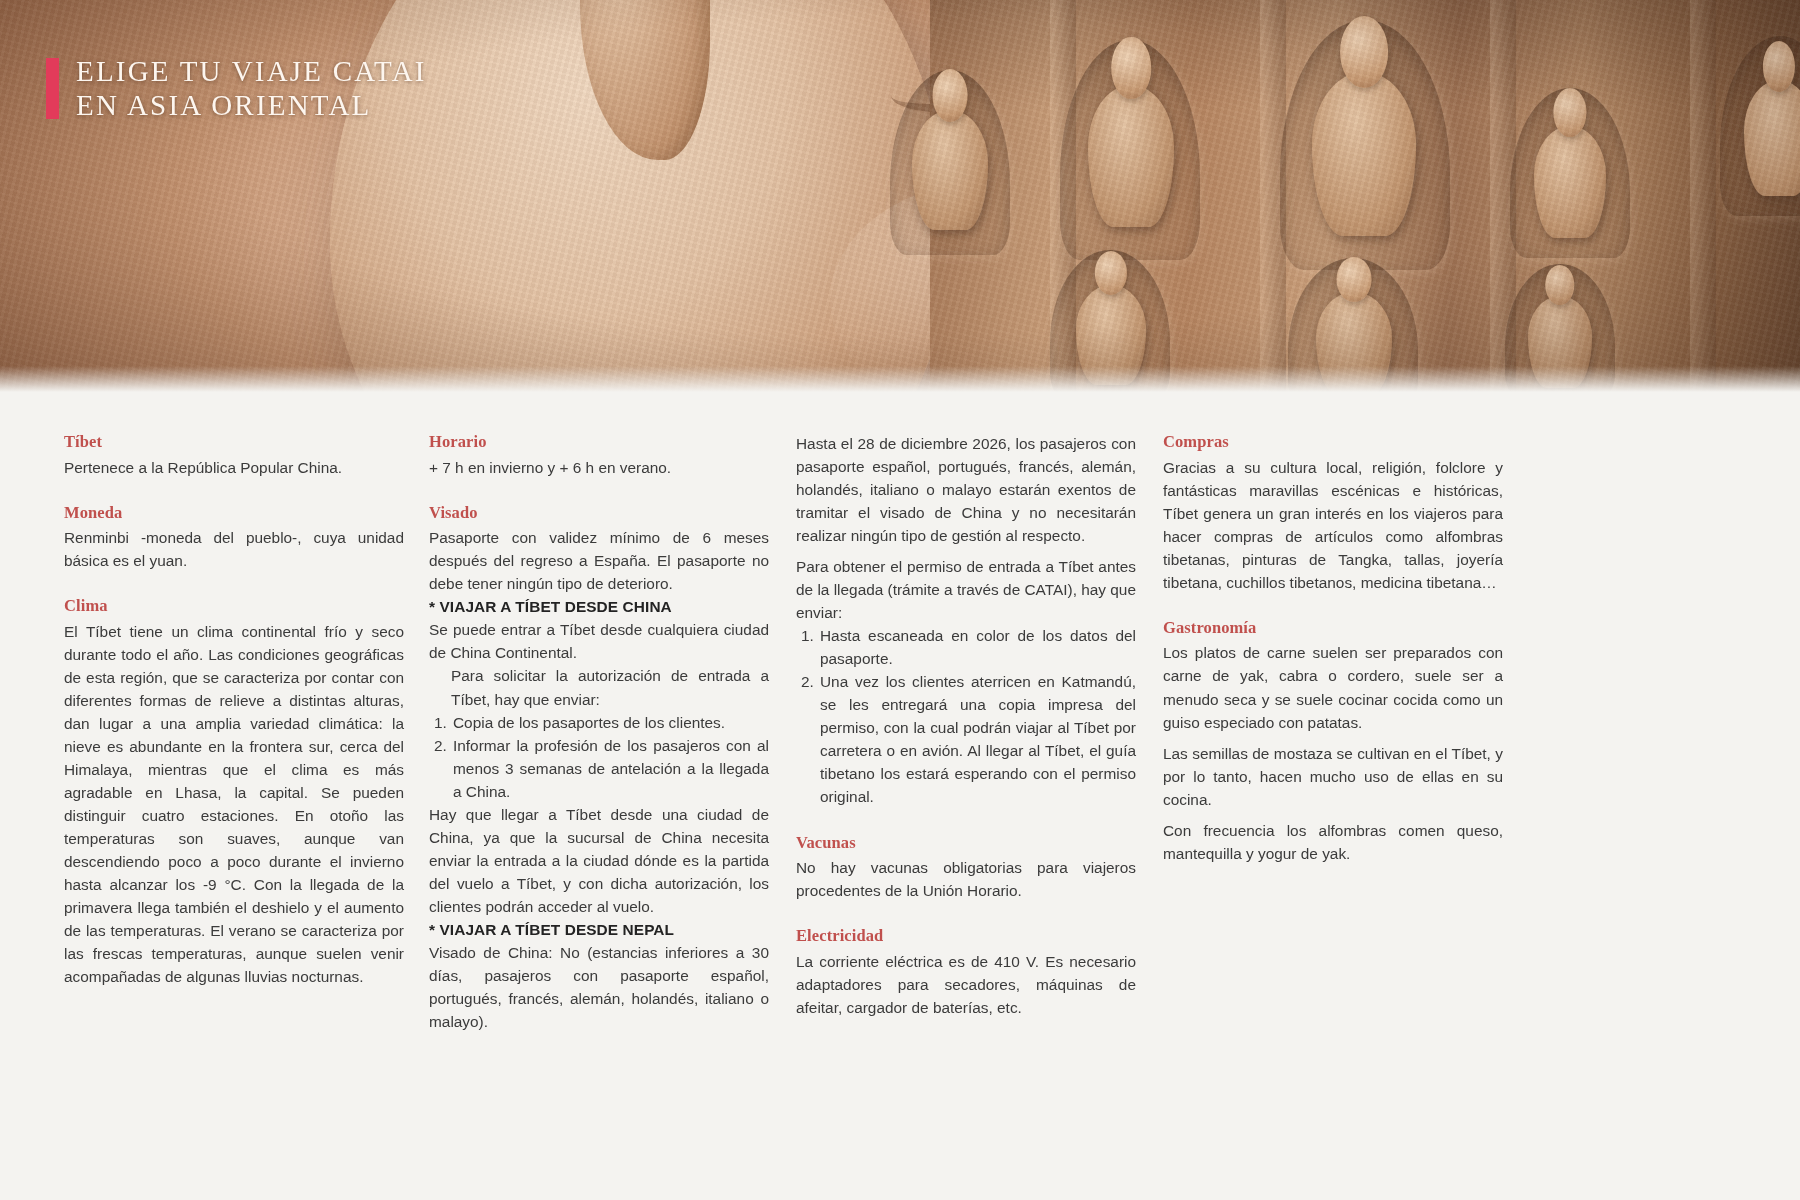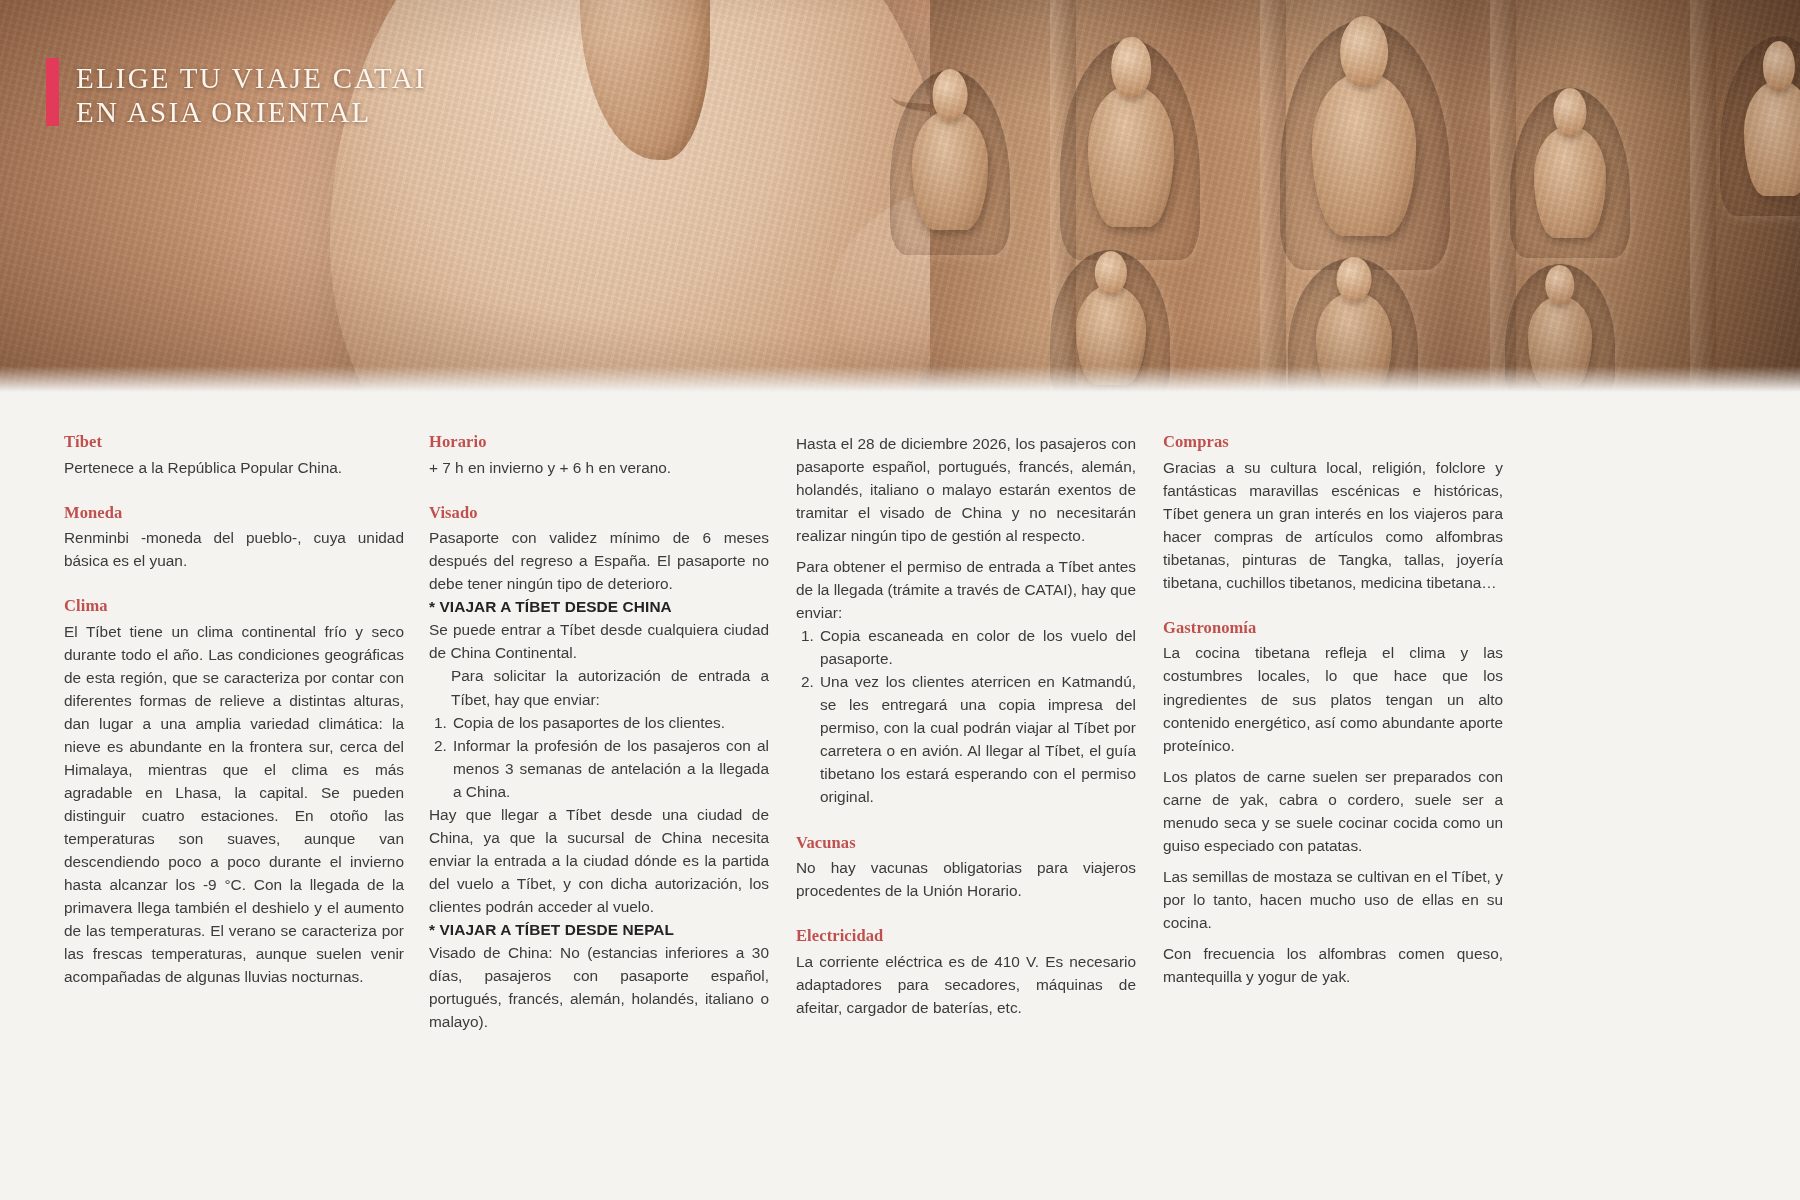--- a/index.html
+++ b/index.html
@@ -124,21 +124,21 @@
     z-index:5;
   }
   .title-bar {
     width:13px;
     background:#e23b5a;
     flex:none;
     margin-top:3px;
     margin-bottom:4px;
   }
   .title-lines {
-    display:flex; flex-direction:column; justify-content:flex-start;margin-top:7px;
+    display:flex; flex-direction:column; justify-content:flex-start;
   }
   .title-lines span {
     display:block;
     color:#fdf6ef;
     font-family:"Liberation Serif", serif;
     font-size:29px;
     letter-spacing:2.2px;
     line-height:1.17;
     text-shadow:0 1px 4px rgba(70,40,22,.55);
     white-space:nowrap;
@@ -297,35 +297,34 @@
     </ol>
     <p class="body">Hay que llegar a Tíbet desde una ciudad de China, ya que la sucursal de China necesita enviar la entrada a la ciudad dónde es la partida del vuelo a Tíbet, y con dicha autorización, los clientes podrán acceder al vuelo.</p>
     <p class="subhead">* VIAJAR A TÍBET DESDE NEPAL</p>
     <p class="body">Visado de China: No (estancias inferiores a 30 días, pasajeros con pasaporte español, portugués, francés, alemán, holandés, italiano o malayo).</p>
   </div>
 
   <div class="col">
     <p class="body">Hasta el 28 de diciembre 2026, los pasajeros con pasaporte español, portugués, francés, alemán, holandés, italiano o malayo estarán exentos de tramitar el visado de China y no necesitarán realizar ningún tipo de gestión al respecto.</p>
     <p class="body">Para obtener el permiso de entrada a Tíbet antes de la llegada (trámite a través de CATAI), hay que enviar:</p>
     <ol class="numlist nlist-3">
-      <li>Copia escaneada en color de los vuelo del pasaporte.</li>
+      <li>Hasta escaneada en color de los datos del pasaporte.</li>
       <li>Una vez los clientes aterricen en Katmandú, se les entregará una copia impresa del permiso, con la cual podrán viajar al Tíbet por carretera o en avión. Al llegar al Tíbet, el guía tibetano los estará esperando con el permiso original.</li>
     </ol>
     <div class="gap"></div>
     <h3 class="sec">Vacunas</h3>
     <p class="body">No hay vacunas obligatorias para viajeros procedentes de la Unión Horario.</p>
     <div class="gap"></div>
     <h3 class="sec">Electricidad</h3>
     <p class="body">La corriente eléctrica es de 410 V. Es necesario adaptadores para secadores, máquinas de afeitar, cargador de baterías, etc.</p>
   </div>
 
   <div class="col">
     <h3 class="sec">Compras</h3>
     <p class="body">Gracias a su cultura local, religión, folclore y fantásticas maravillas escénicas e históricas, Tíbet genera un gran interés en los viajeros para hacer compras de artículos como alfombras tibetanas, pinturas de Tangka, tallas, joyería tibetana, cuchillos tibetanos, medicina tibetana…</p>
     <div class="gap"></div>
     <h3 class="sec">Gastronomía</h3>
-    <p class="body">La cocina tibetana refleja el clima y las costumbres locales, lo que hace que los ingredientes de sus platos tengan un alto contenido energético, así como abundante aporte proteínico.</p>
     <p class="body">Los platos de carne suelen ser preparados con carne de yak, cabra o cordero, suele ser a menudo seca y se suele cocinar cocida como un guiso especiado con patatas.</p>
     <p class="body">Las semillas de mostaza se cultivan en el Tíbet, y por lo tanto, hacen mucho uso de ellas en su cocina.</p>
     <p class="body">Con frecuencia los alfombras comen queso, mantequilla y yogur de yak.</p>
   </div>
 
 </div>
 
 </body></html>

